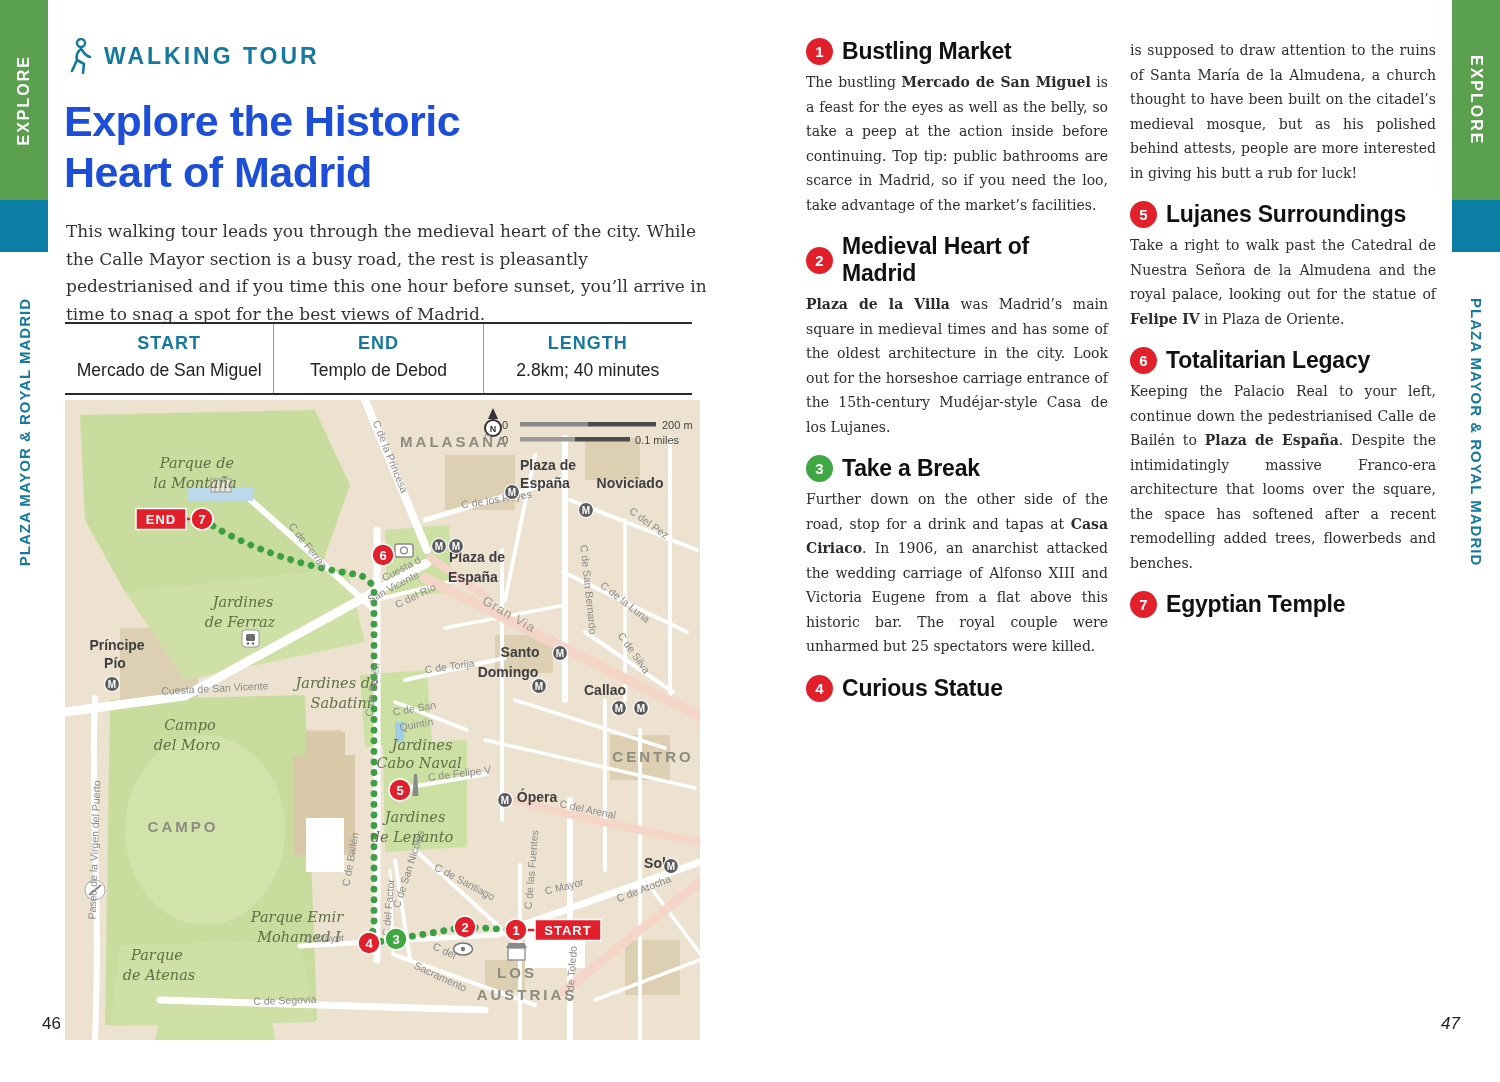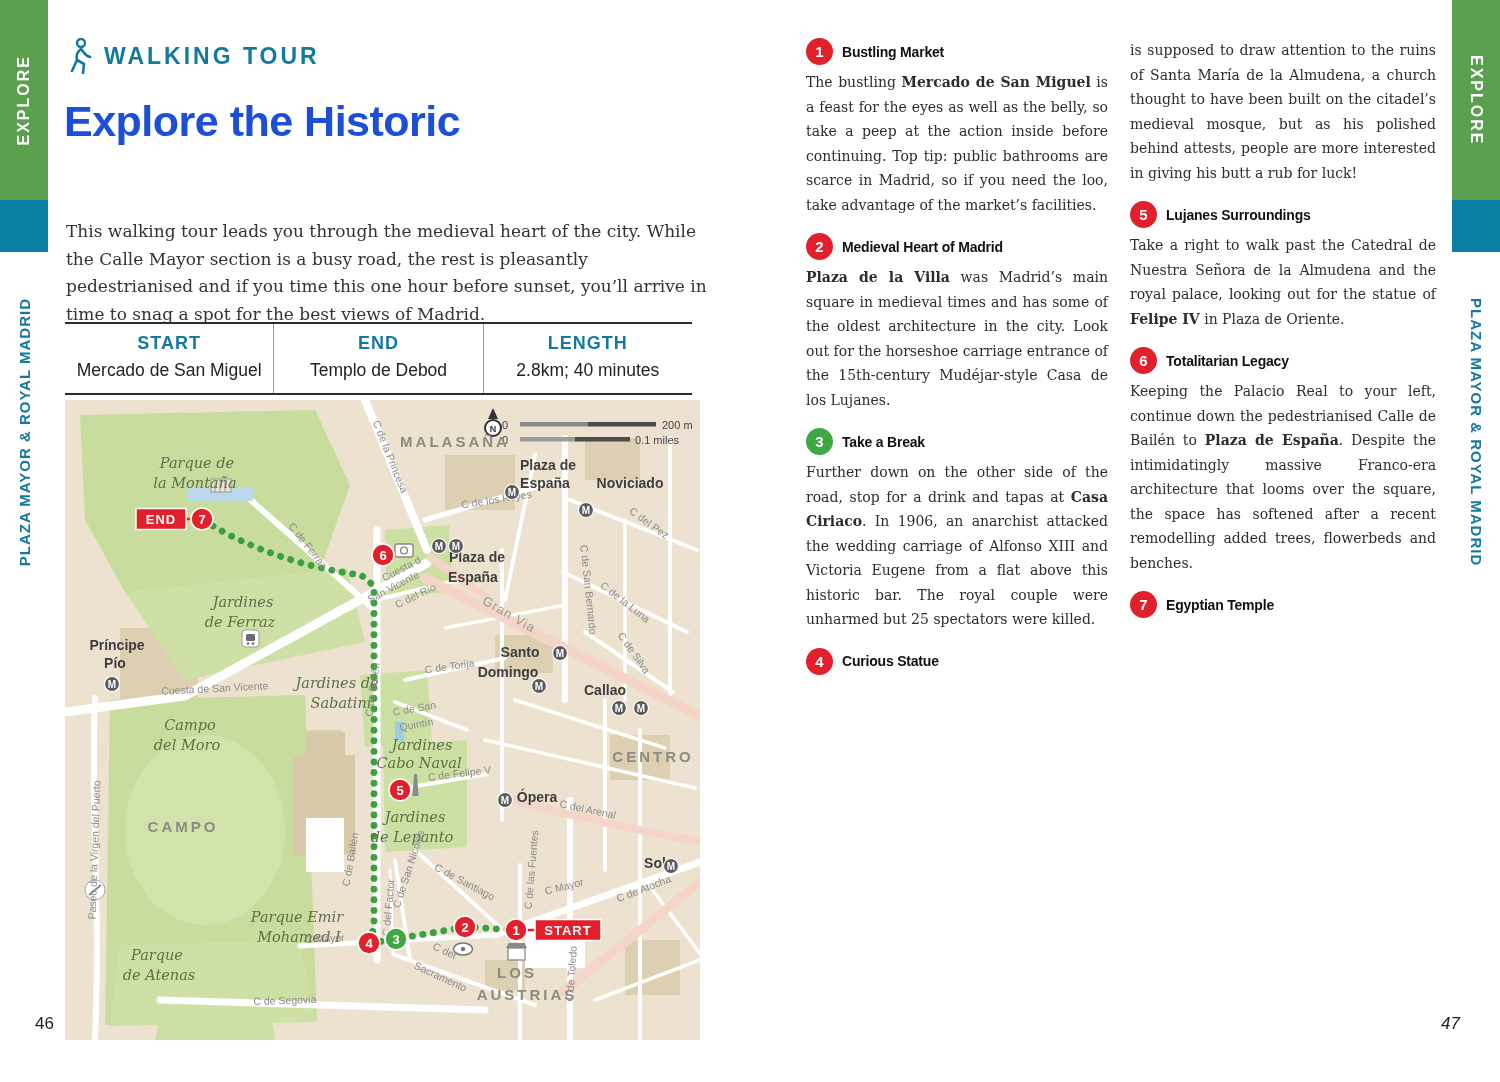--- a/index.html
+++ b/index.html
@@ -29,27 +29,27 @@
   .info-value{color:#222;font-size:17.5px;}
   
   .col{position:absolute;top:38px;}
   #steps-col1{left:806px;width:302px;}
   #steps-col2{left:1130px;width:306px;}
   .step{margin-bottom:16px;}
   .step-head{display:flex;align-items:center;gap:9px;margin-bottom:5px;}
   .badge{width:27px;height:27px;border-radius:50%;color:#fff;font-weight:bold;font-size:15px;
          display:flex;align-items:center;justify-content:center;flex:0 0 auto;}
   .badge.red{background:#e2202c;} .badge.green{background:#3fa843;}
-  .step-title{font-size:14px;font-weight:bold;color:#111;letter-spacing:-0.2px;}
+  .step-title{font-size:23px;font-weight:bold;color:#111;letter-spacing:-0.2px;}
   .step-body{font-family:"DejaVu Serif","Liberation Serif",serif;font-size:14px;line-height:24.5px;
              color:#2d2d2d;text-align:justify;margin:0 0 4px 0;}
   .step-body b{font-weight:bold;}
   
   .pnum{position:absolute;top:1014px;font-size:17px;color:#222;}
-  .pnum.l{left:35px;} .pnum.r{right:40px;font-style:italic;}
+  .pnum.l{left:42px;} .pnum.r{right:40px;font-style:italic;}
   
   #map-wrap{position:absolute;left:65px;top:400px;width:635px;height:640px;}
   svg text{text-anchor:middle;}
   .mt-district{font:600 15px "Liberation Sans",sans-serif;fill:#8c8c80;letter-spacing:3px;}
   .mt-station{font:bold 14px "Liberation Sans",sans-serif;fill:#3e3e40;}
   .mt-park{font:italic 14.5px "DejaVu Serif","Liberation Serif",serif;fill:#5e7046;}
   .mt-street{font:10.5px "Liberation Sans",sans-serif;fill:#8b8b8b;}
   .mt-street-big{font:13px "Liberation Sans",sans-serif;fill:#9a9a92;letter-spacing:1px;}
   .mt-scale{font:11px "Liberation Sans",sans-serif;fill:#444;text-anchor:start;}
   .mt-flag{font:bold 13px "Liberation Sans",sans-serif;fill:#fff;letter-spacing:1px;}
@@ -78,20 +78,21 @@
 
 <div class="kicker-row">
   <svg width="28" height="36" viewBox="0 0 28 36">
     <circle cx="15" cy="5" r="4" fill="none" stroke="#15799f" stroke-width="2.4"></circle>
     <path d="M15,11 C11,14 10,18 11,22 M15,11 c3,3 4,7 9,8 M11,22 l-5,11 M11,22 l7,4 l-1,9" fill="none" stroke="#15799f" stroke-width="2.6" stroke-linecap="round" stroke-linejoin="round"></path>
   </svg>
   <span class="kicker">WALKING TOUR</span>
 </div>
 <div class="title">
   <div>Explore the Historic</div>
+  <div>Heart of Madrid</div>
 </div>
 <p class="intro">This walking tour leads you through the medieval heart of the city. While the Calle Mayor section is a busy road, the rest is pleasantly pedestrianised and if you time this one hour before sunset, you’ll arrive in time to snag a spot for the best views of Madrid.</p>
 
 <div class="info-table">
   <div class="info-cell">
     <div class="info-label">START</div>
     <div class="info-value">Mercado de San Miguel</div>
   </div>
   <div class="info-cell">
     <div class="info-label">END</div>

